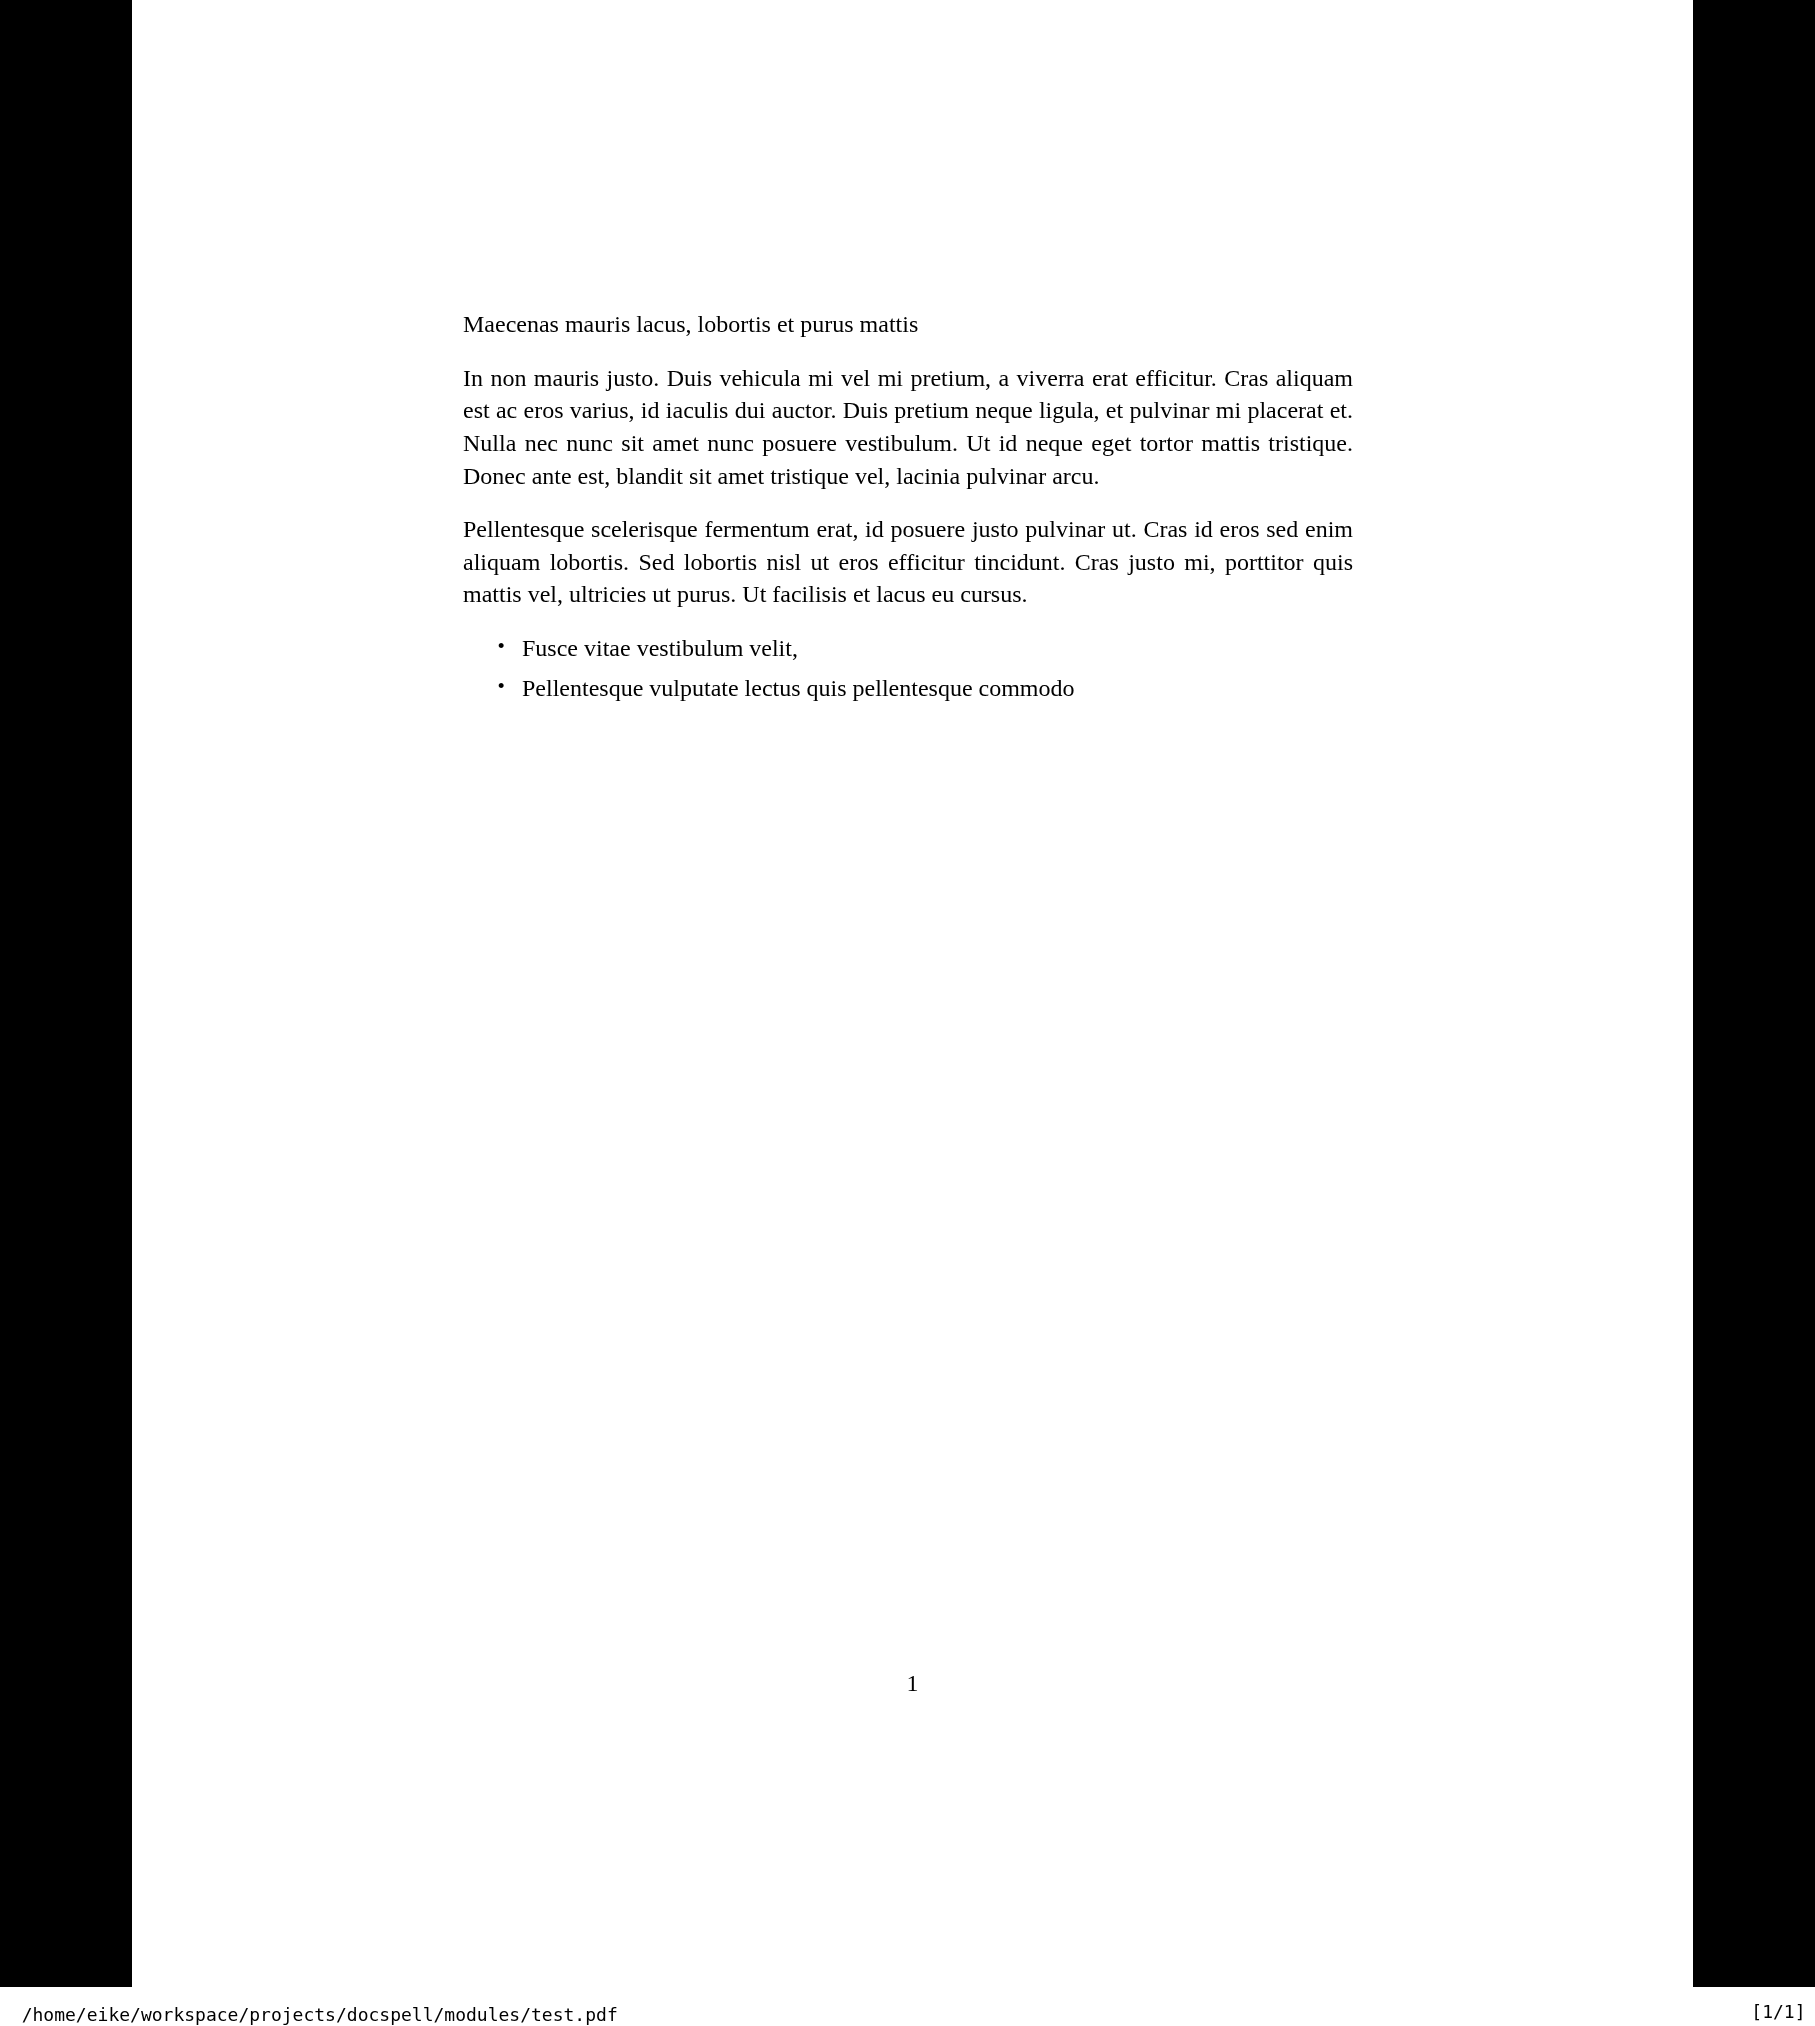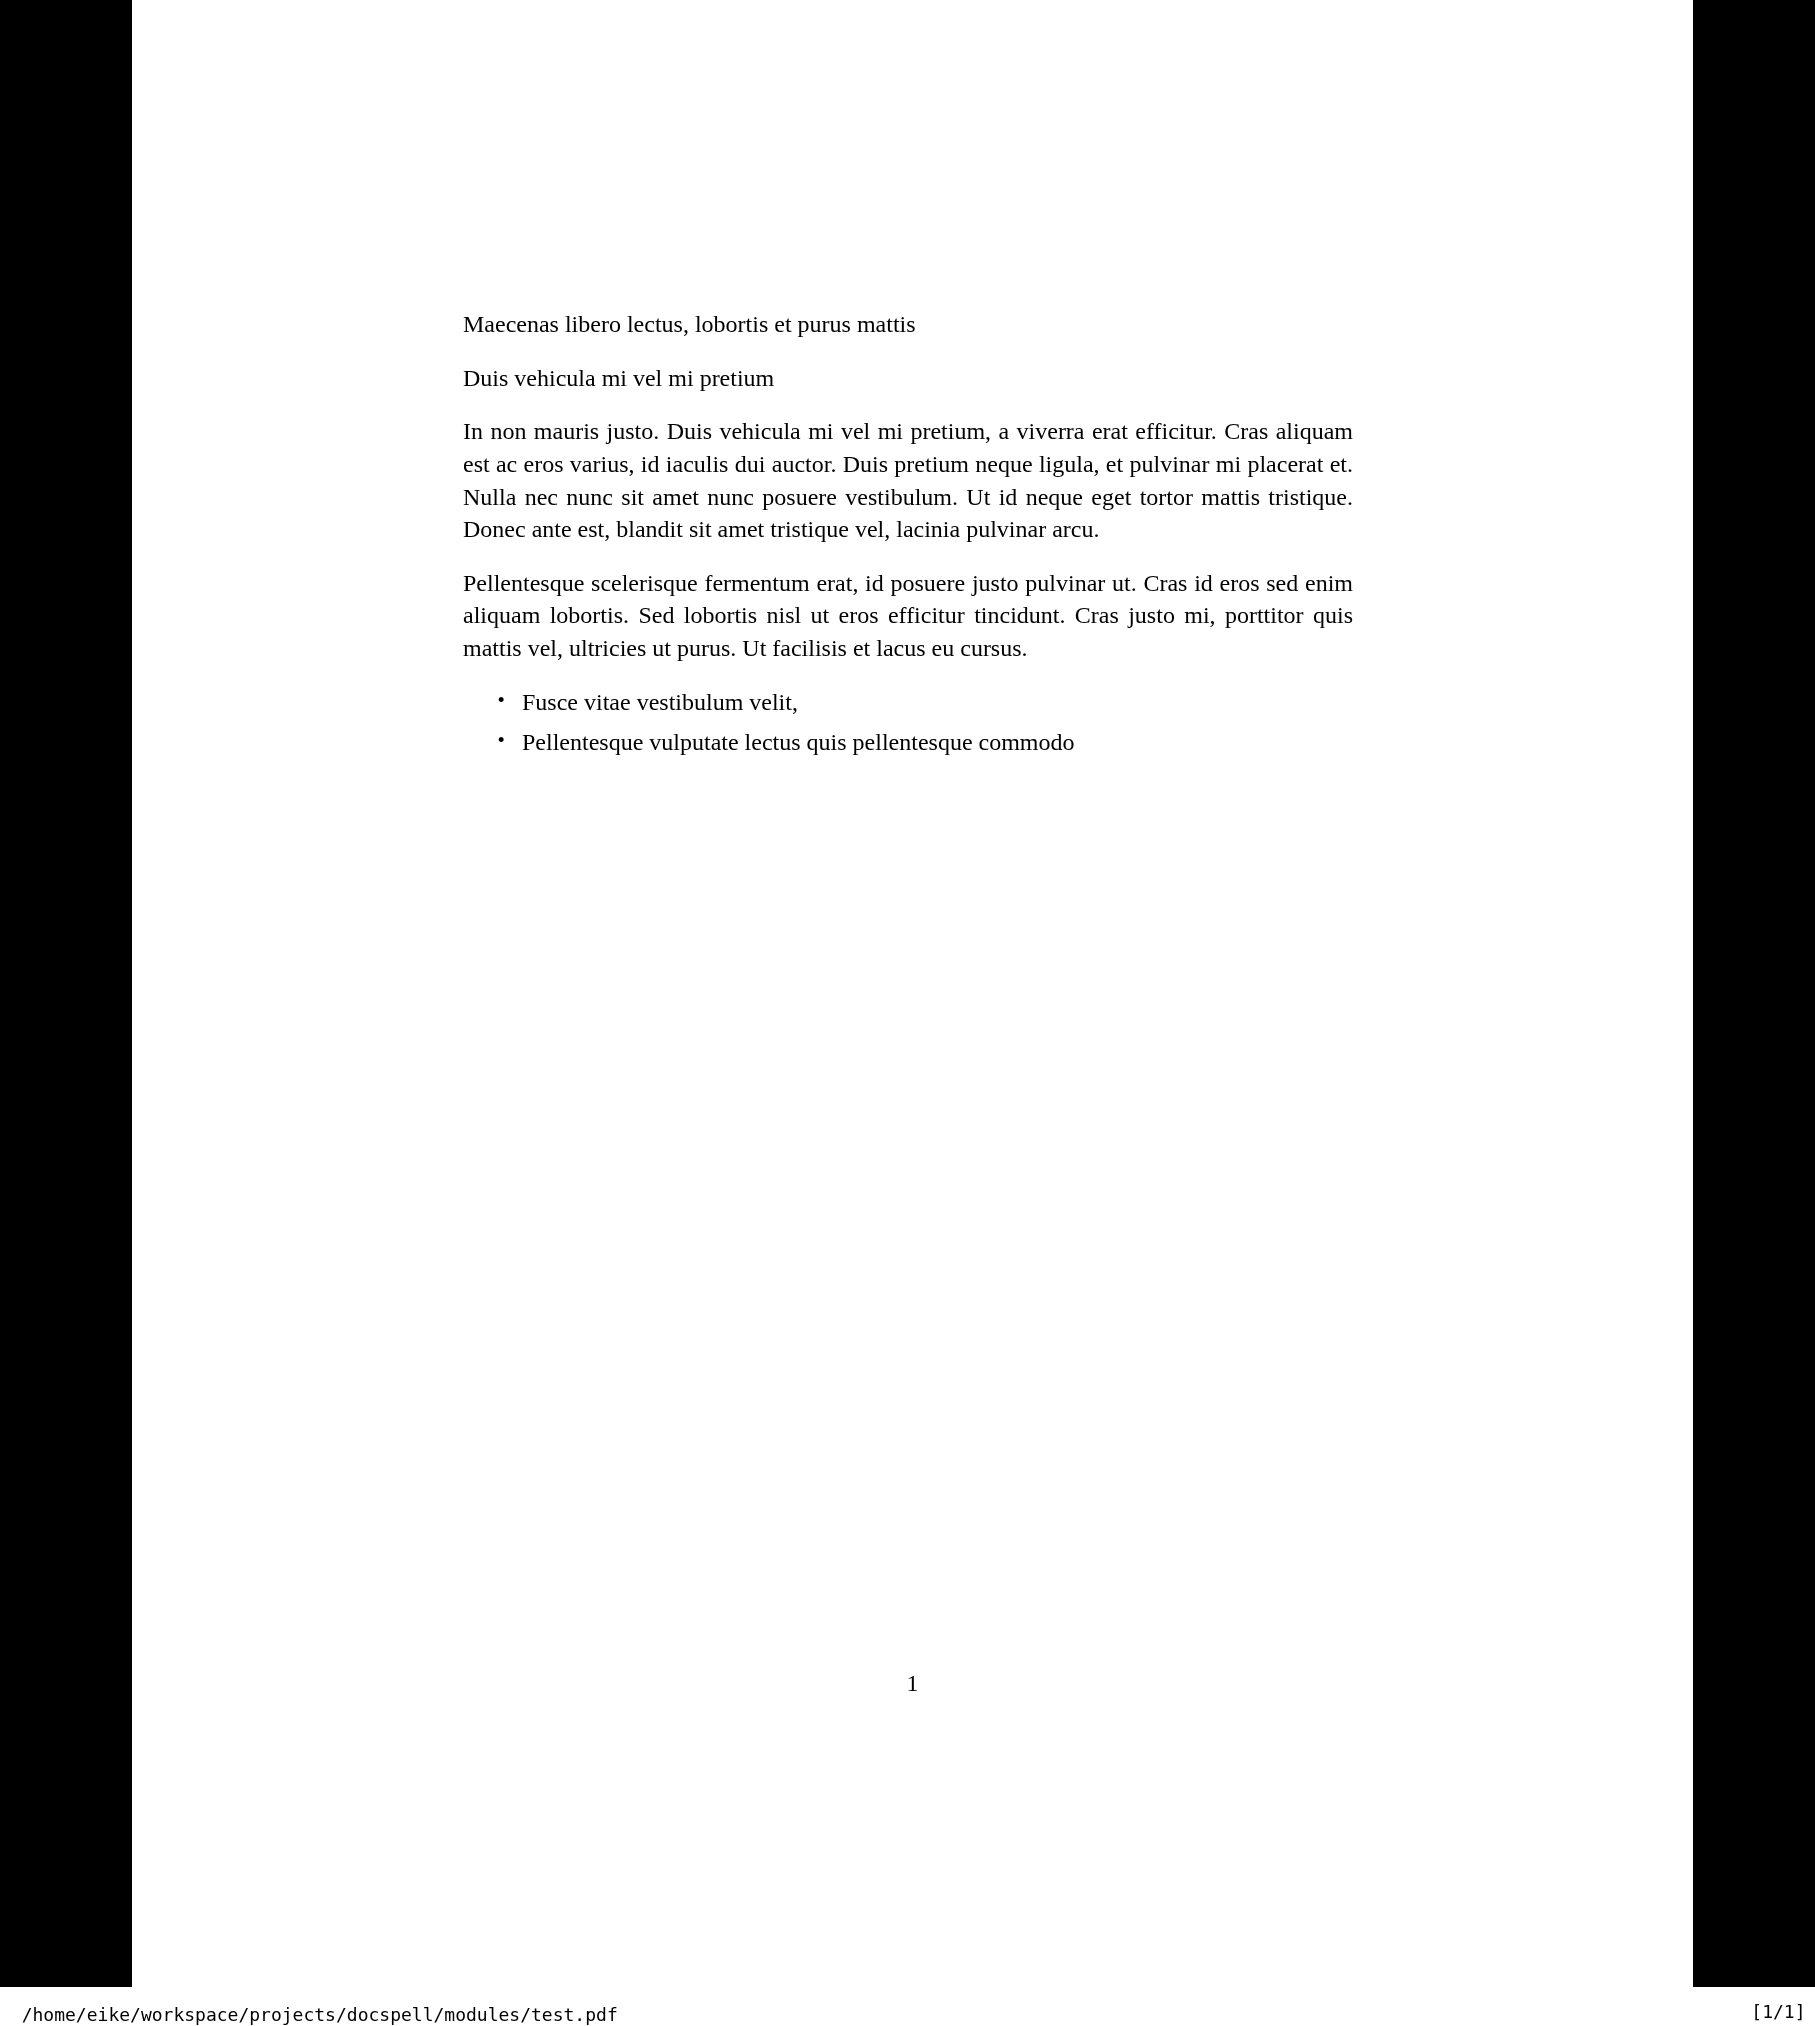--- a/index.html
+++ b/index.html
@@ -110,23 +110,22 @@
 </style>
 </head>
 <body>
 
 <div id="viewer-area">
 
   <div id="pdf-page">
 
     <div id="page-content">
 
-      <p class="short">Maecenas libero lectus, lobortis et purus mattis</p>
+      <p class="short">Maecenas mauris lacus, lobortis et purus mattis</p>
 
-      <p class="short">Duis vehicula mi vel mi pretium</p>
 
       <p>In non mauris justo. Duis vehicula mi vel mi pretium, a viverra erat efficitur. Cras aliquam est ac eros varius, id iaculis dui auctor. Duis pretium neque ligula, et pulvinar mi placerat et. Nulla nec nunc sit amet nunc posuere vestibulum. Ut id neque eget tortor mattis tristique. Donec ante est, blandit sit amet tristique vel, lacinia pulvinar arcu.</p>
 
       <p>Pellentesque scelerisque fermentum erat, id posuere justo pulvinar ut. Cras id eros sed enim aliquam lobortis. Sed lobortis nisl ut eros efficitur tincidunt. Cras justo mi, porttitor quis mattis vel, ultricies ut purus. Ut facilisis et lacus eu cursus.</p>
 
 
       <ul class="doc-list">
         <li>Fusce vitae vestibulum velit,</li>
         <li>Pellentesque vulputate lectus quis pellentesque commodo</li>
       </ul>

